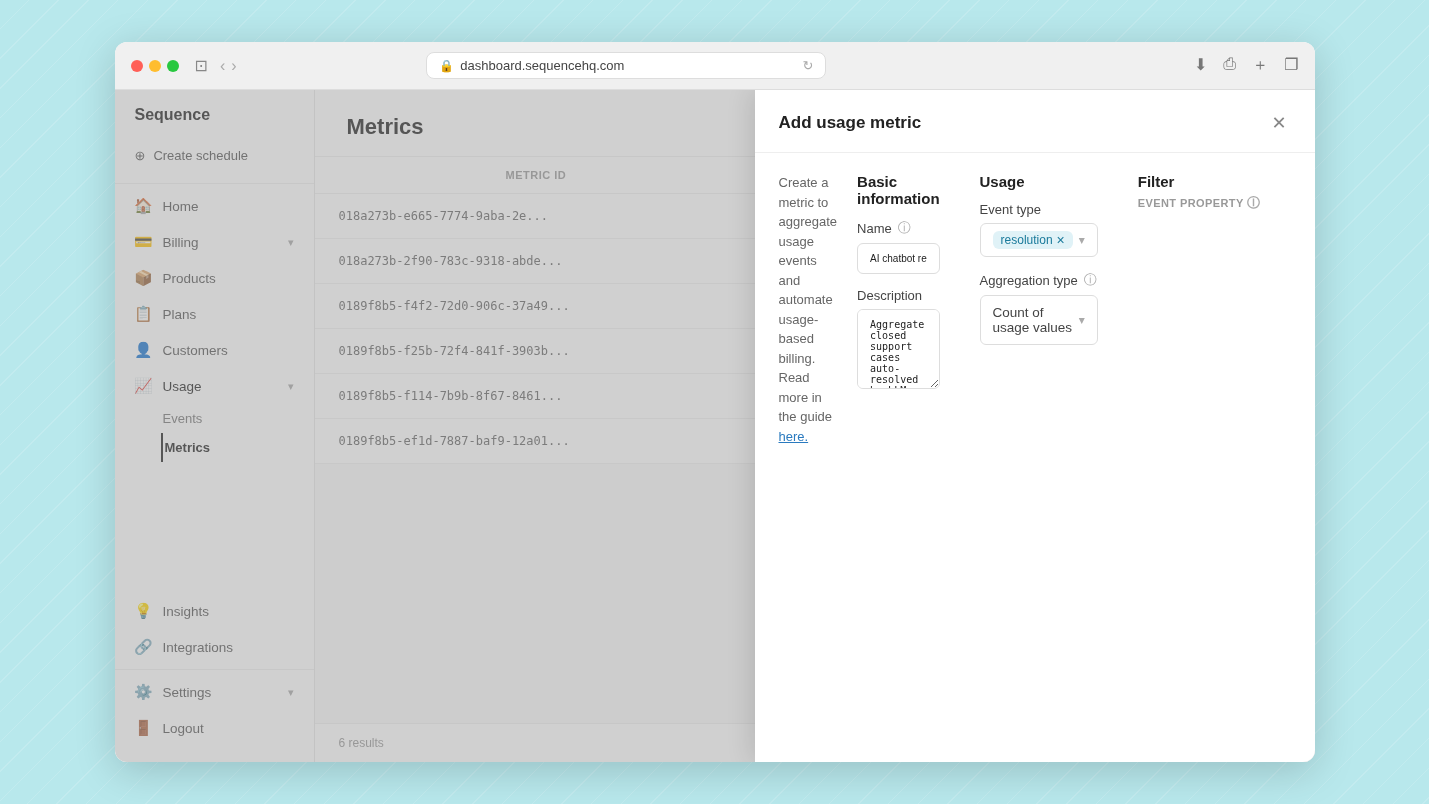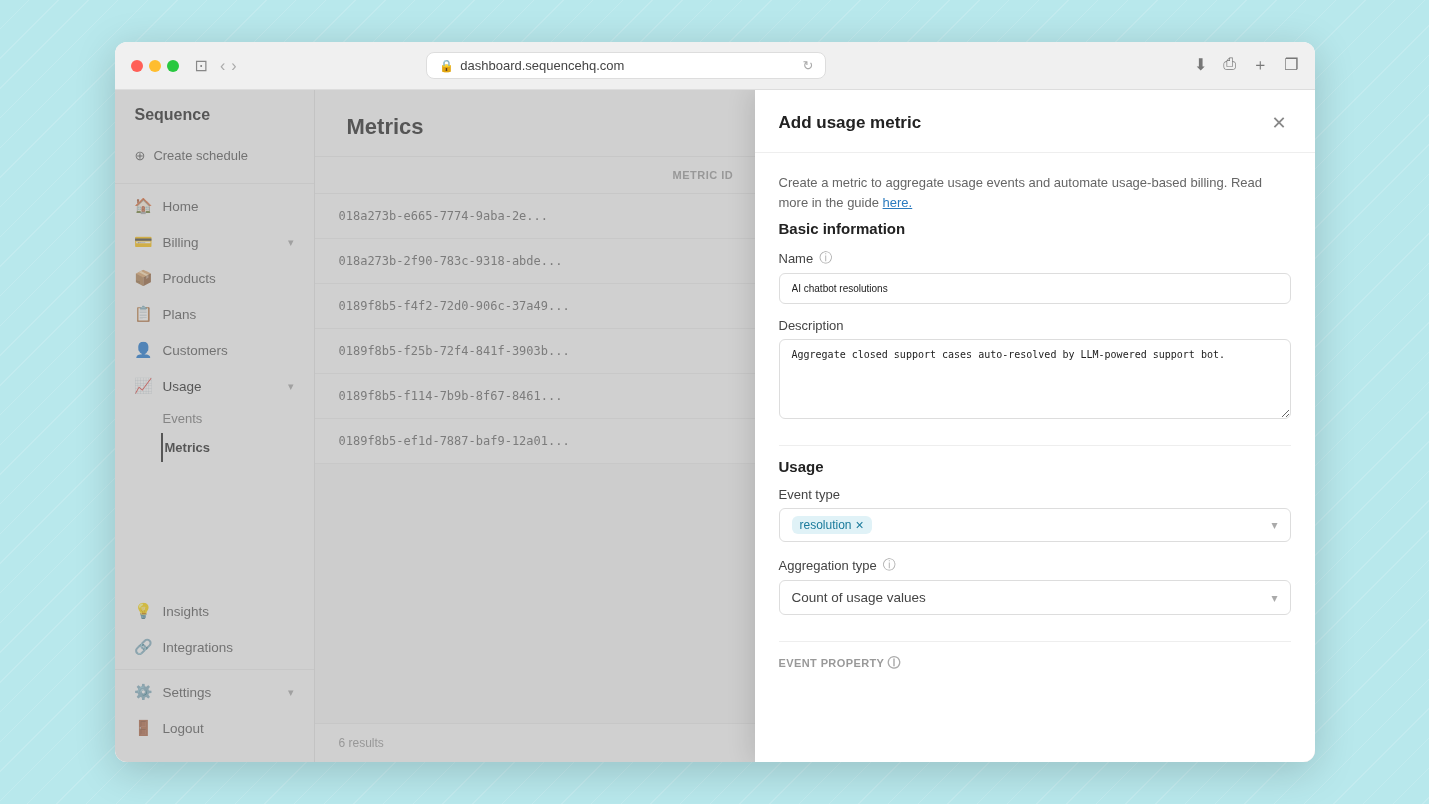--- a/index.html
+++ b/index.html
@@ -156,21 +156,21 @@
     .table-container {
       flex: 1;
       overflow: auto;
       padding: 0;
     }
     table {
       width: 100%;
       border-collapse: collapse;
     }
     thead th {
-      text-align: right;
+      text-align: center;
       font-size: 11px;
       font-weight: 600;
       color: #999;
       padding: 12px 24px;
       border-bottom: 1px solid #eee;
       background: #fff;
       text-transform: uppercase;
       letter-spacing: 0.5px;
     }
     tbody tr {
@@ -236,22 +236,22 @@
       color: #888;
       font-size: 18px;
       background: none;
       border: none;
       padding: 4px;
       line-height: 1;
     }
     .drawer-body {
       padding: 20px 24px;
       display: flex;
-      flex-direction: column;
-      gap: 8px;
+      flex-direction: row;
+      gap: 20px;
     }
     .drawer-subtitle {
       font-size: 13px;
       color: #666;
       line-height: 1.5;
     }
     .drawer-subtitle a { color: #2a7abf; }
     .section-title {
       font-size: 15px;
       font-weight: 700;
@@ -547,20 +547,21 @@
             <div class="select-dropdown">
               <span>Count of usage values</span>
               <span class="select-chevron" style="margin-left:auto;">▾</span>
             </div>
           </div>
         </div>
 
         <div class="section-divider"></div>
 
         <div class="filter-section">
+          <div class="filter-title">Filter</div>
           <div style="display:flex;gap:8px;margin-bottom:8px;">
             <div style="min-width:140px;">
               <span class="event-prop-label">
                 Event property
                 <span class="info-icon">ⓘ</span>
               </span>
             </div>
             <div style="min-width:100px;"></div>
           </div>
 

